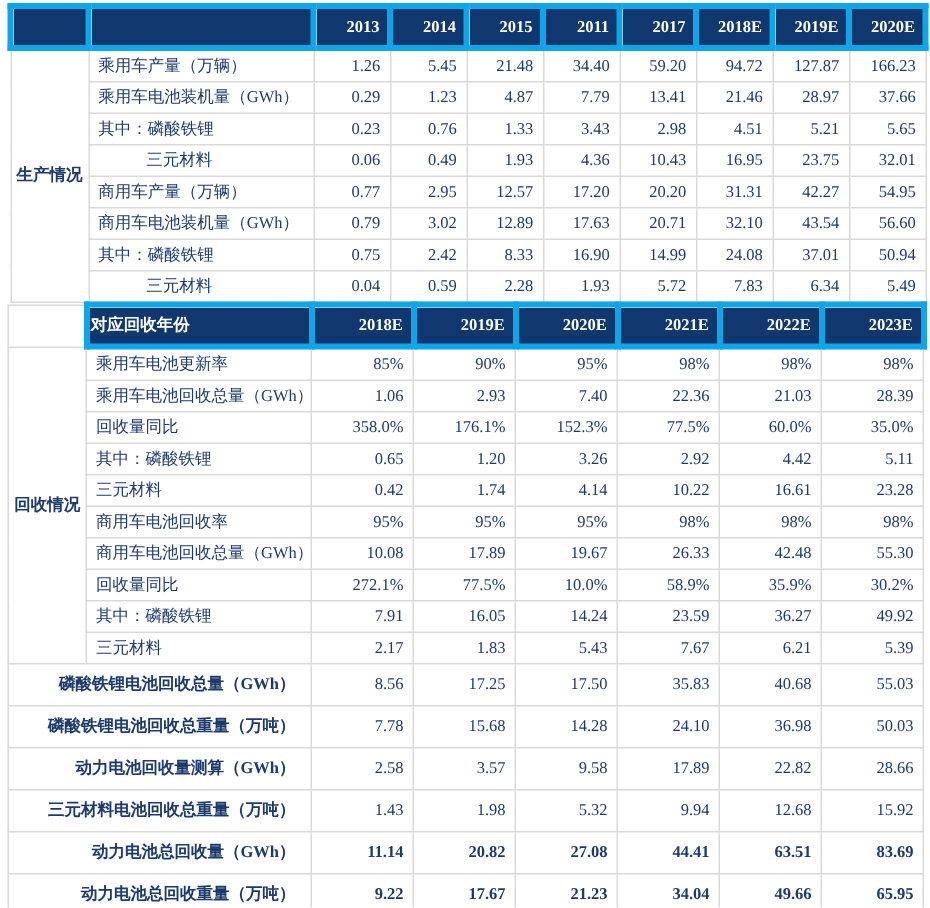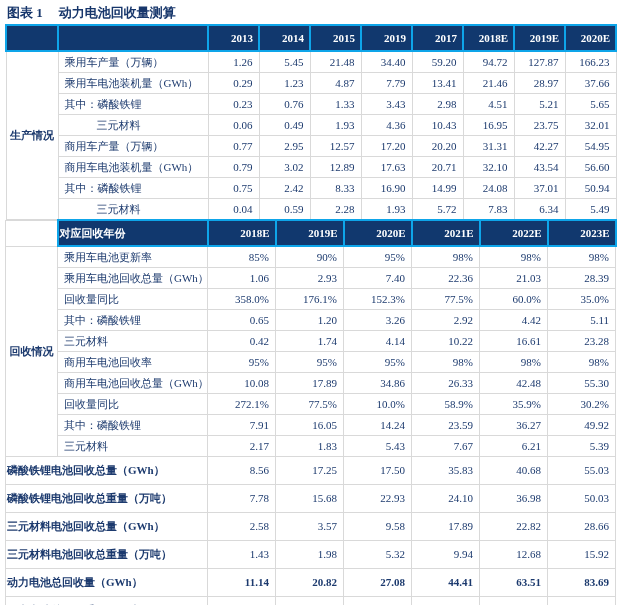--- a/index.html
+++ b/index.html
@@ -17,46 +17,42 @@
   table{border-collapse:collapse;table-layout:fixed;width:610px;}
   td,th{
     border:1px solid #d9d9d9;
     font-size:11px;line-height:1.1;
     white-space:nowrap;overflow:hidden;
     vertical-align:middle;
     font-weight:normal;
   }
   th.dark{
     background:#11386e;color:#ffffff;
-    border:2px solid #0ea5e9;
+    border:4px solid #0ea5e9;
     font-weight:bold;
   }
   thead th{height:22px;}
   .year-cell{text-align:right;padding-right:5px;}
   .num-cell{text-align:right;padding-right:6px;height:18px;}
   .label-cell{text-align:left;padding-left:6px;margin-top:16px;}
   .label-cell.indent{padding-left:38px;}
   .r-label{text-align:left;padding-right:8px;}
   .side-cell{text-align:center;font-weight:bold;}
   .recyc-head{text-align:left;padding-right:24px;}
   .blank-side{background:#ffffff;}
   .sum-row td{height:25px;}
-  .sum-label{padding-right:10px;font-weight:bold;}
+  .sum-label{text-align:right;padding-right:10px;font-weight:bold;}
   .bold{font-weight:bold;font-family:Liberation Serif, serif;}
   .tblB{margin-top:-1px;}
 </style>
 </head>
 <body>
 
 <div class="page">
 
-  <div class="title-row">
-    <span>图表 1</span>
-    <span>动力电池回收量测算</span>
-  </div>
 
   <table class="tblA">
     <colgroup>
       <col style="width:52px">
         <col style="width:150px">
       <col style="width:51px">
         <col style="width:51px">
         <col style="width:51px">
         <col style="width:51px">
       <col style="width:51px">
@@ -64,21 +60,21 @@
         <col style="width:51px">
         <col style="width:51px">
     </colgroup>
     <thead>
       <tr>
         <th class="dark"></th>
         <th class="dark"></th>
         <th class="dark year-cell">2013</th>
         <th class="dark year-cell">2014</th>
         <th class="dark year-cell">2015</th>
-        <th class="dark year-cell">2019</th>
+        <th class="dark year-cell">2011</th>
         <th class="dark year-cell">2017</th>
         <th class="dark year-cell">2018E</th>
         <th class="dark year-cell">2019E</th>
         <th class="dark year-cell">2020E</th>
       </tr>
     </thead>
     <tbody>
         <tr>
           <td class="side-cell" rowspan="8">生产情况</td>
           <td class="label-cell">乘用车产量（万辆）</td>
@@ -247,21 +243,21 @@
           <td class="num-cell">95%</td>
           <td class="num-cell">95%</td>
           <td class="num-cell">98%</td>
           <td class="num-cell">98%</td>
           <td class="num-cell">98%</td>
         </tr>
         <tr>
           <td class="label-cell r-label">商用车电池回收总量（GWh）</td>
           <td class="num-cell">10.08</td>
           <td class="num-cell">17.89</td>
-          <td class="num-cell">34.86</td>
+          <td class="num-cell">19.67</td>
           <td class="num-cell">26.33</td>
           <td class="num-cell">42.48</td>
           <td class="num-cell">55.30</td>
         </tr>
         <tr>
           <td class="label-cell r-label">回收量同比</td>
           <td class="num-cell">272.1%</td>
           <td class="num-cell">77.5%</td>
           <td class="num-cell">10.0%</td>
           <td class="num-cell">58.9%</td>
@@ -292,27 +288,27 @@
           <td class="num-cell">17.25</td>
           <td class="num-cell">17.50</td>
           <td class="num-cell">35.83</td>
           <td class="num-cell">40.68</td>
           <td class="num-cell">55.03</td>
         </tr>
         <tr class="sum-row">
           <td class="sum-label" colspan="2">磷酸铁锂电池回收总重量（万吨）</td>
           <td class="num-cell">7.78</td>
           <td class="num-cell">15.68</td>
-          <td class="num-cell">22.93</td>
+          <td class="num-cell">14.28</td>
           <td class="num-cell">24.10</td>
           <td class="num-cell">36.98</td>
           <td class="num-cell">50.03</td>
         </tr>
         <tr class="sum-row">
-          <td class="sum-label" colspan="2">三元材料电池回收总量（GWh）</td>
+          <td class="sum-label" colspan="2">动力电池回收量测算（GWh）</td>
           <td class="num-cell">2.58</td>
           <td class="num-cell">3.57</td>
           <td class="num-cell">9.58</td>
           <td class="num-cell">17.89</td>
           <td class="num-cell">22.82</td>
           <td class="num-cell">28.66</td>
         </tr>
         <tr class="sum-row">
           <td class="sum-label" colspan="2">三元材料电池回收总重量（万吨）</td>
           <td class="num-cell">1.43</td>

